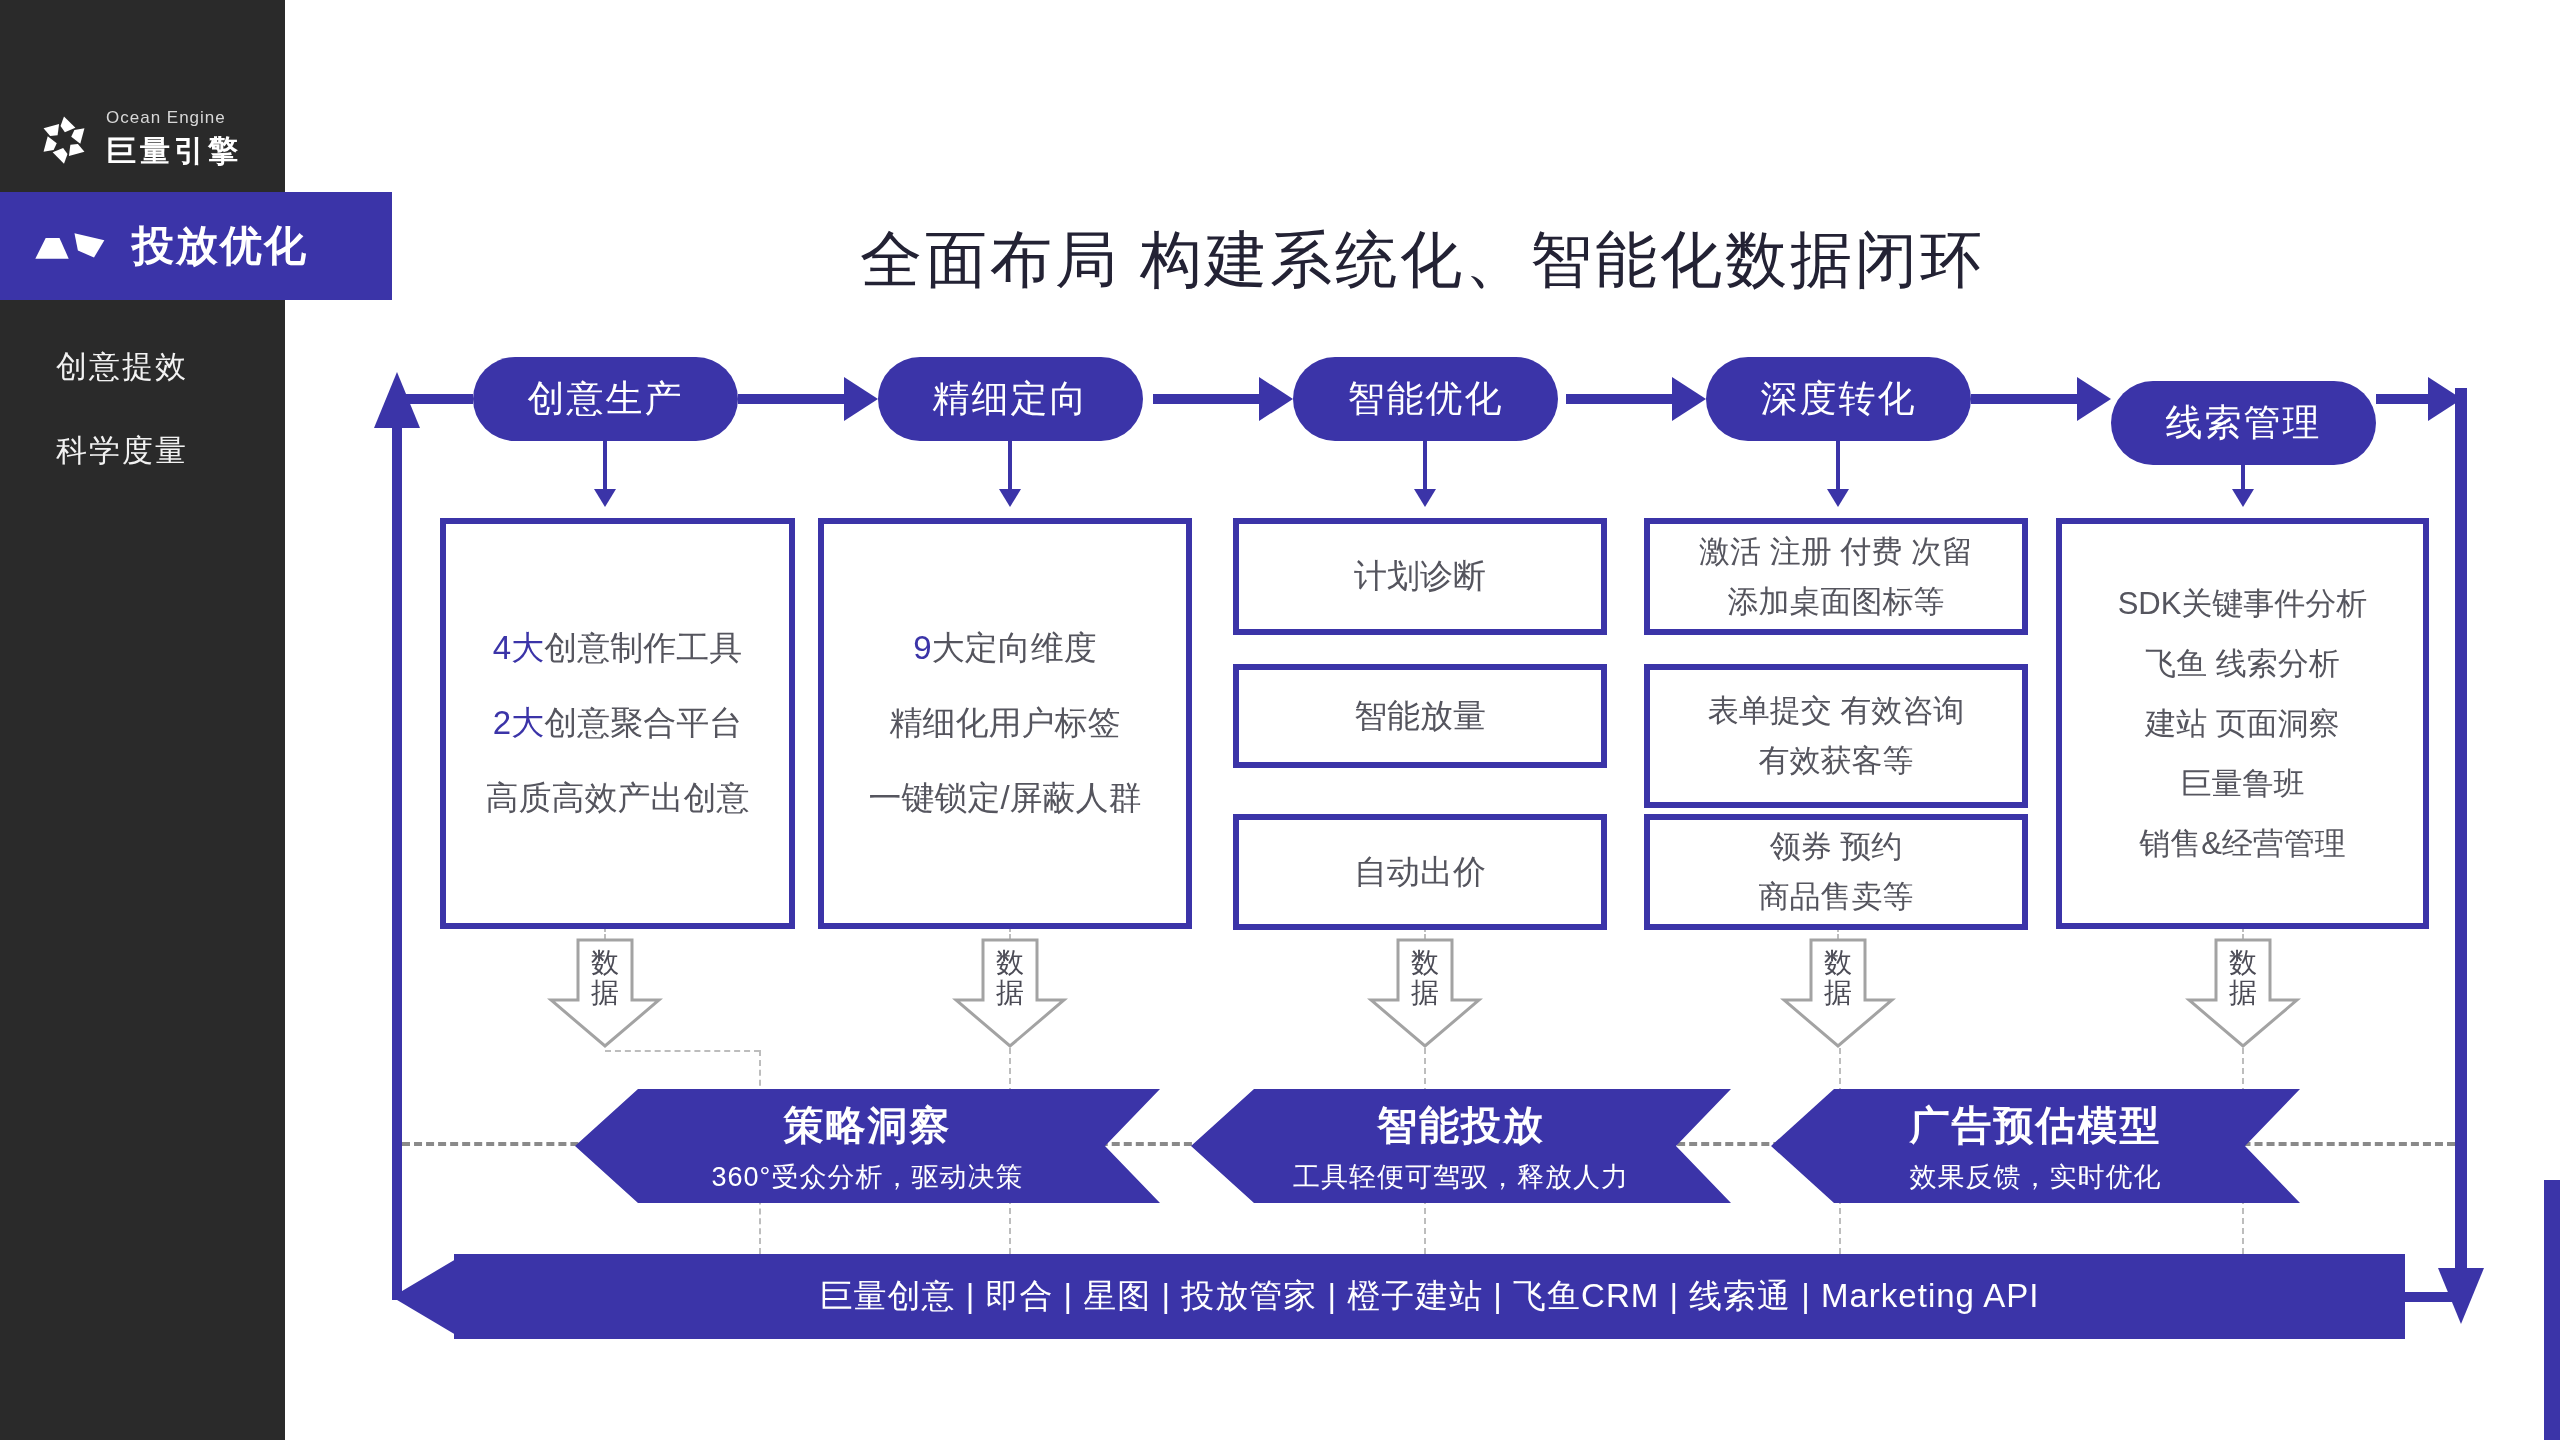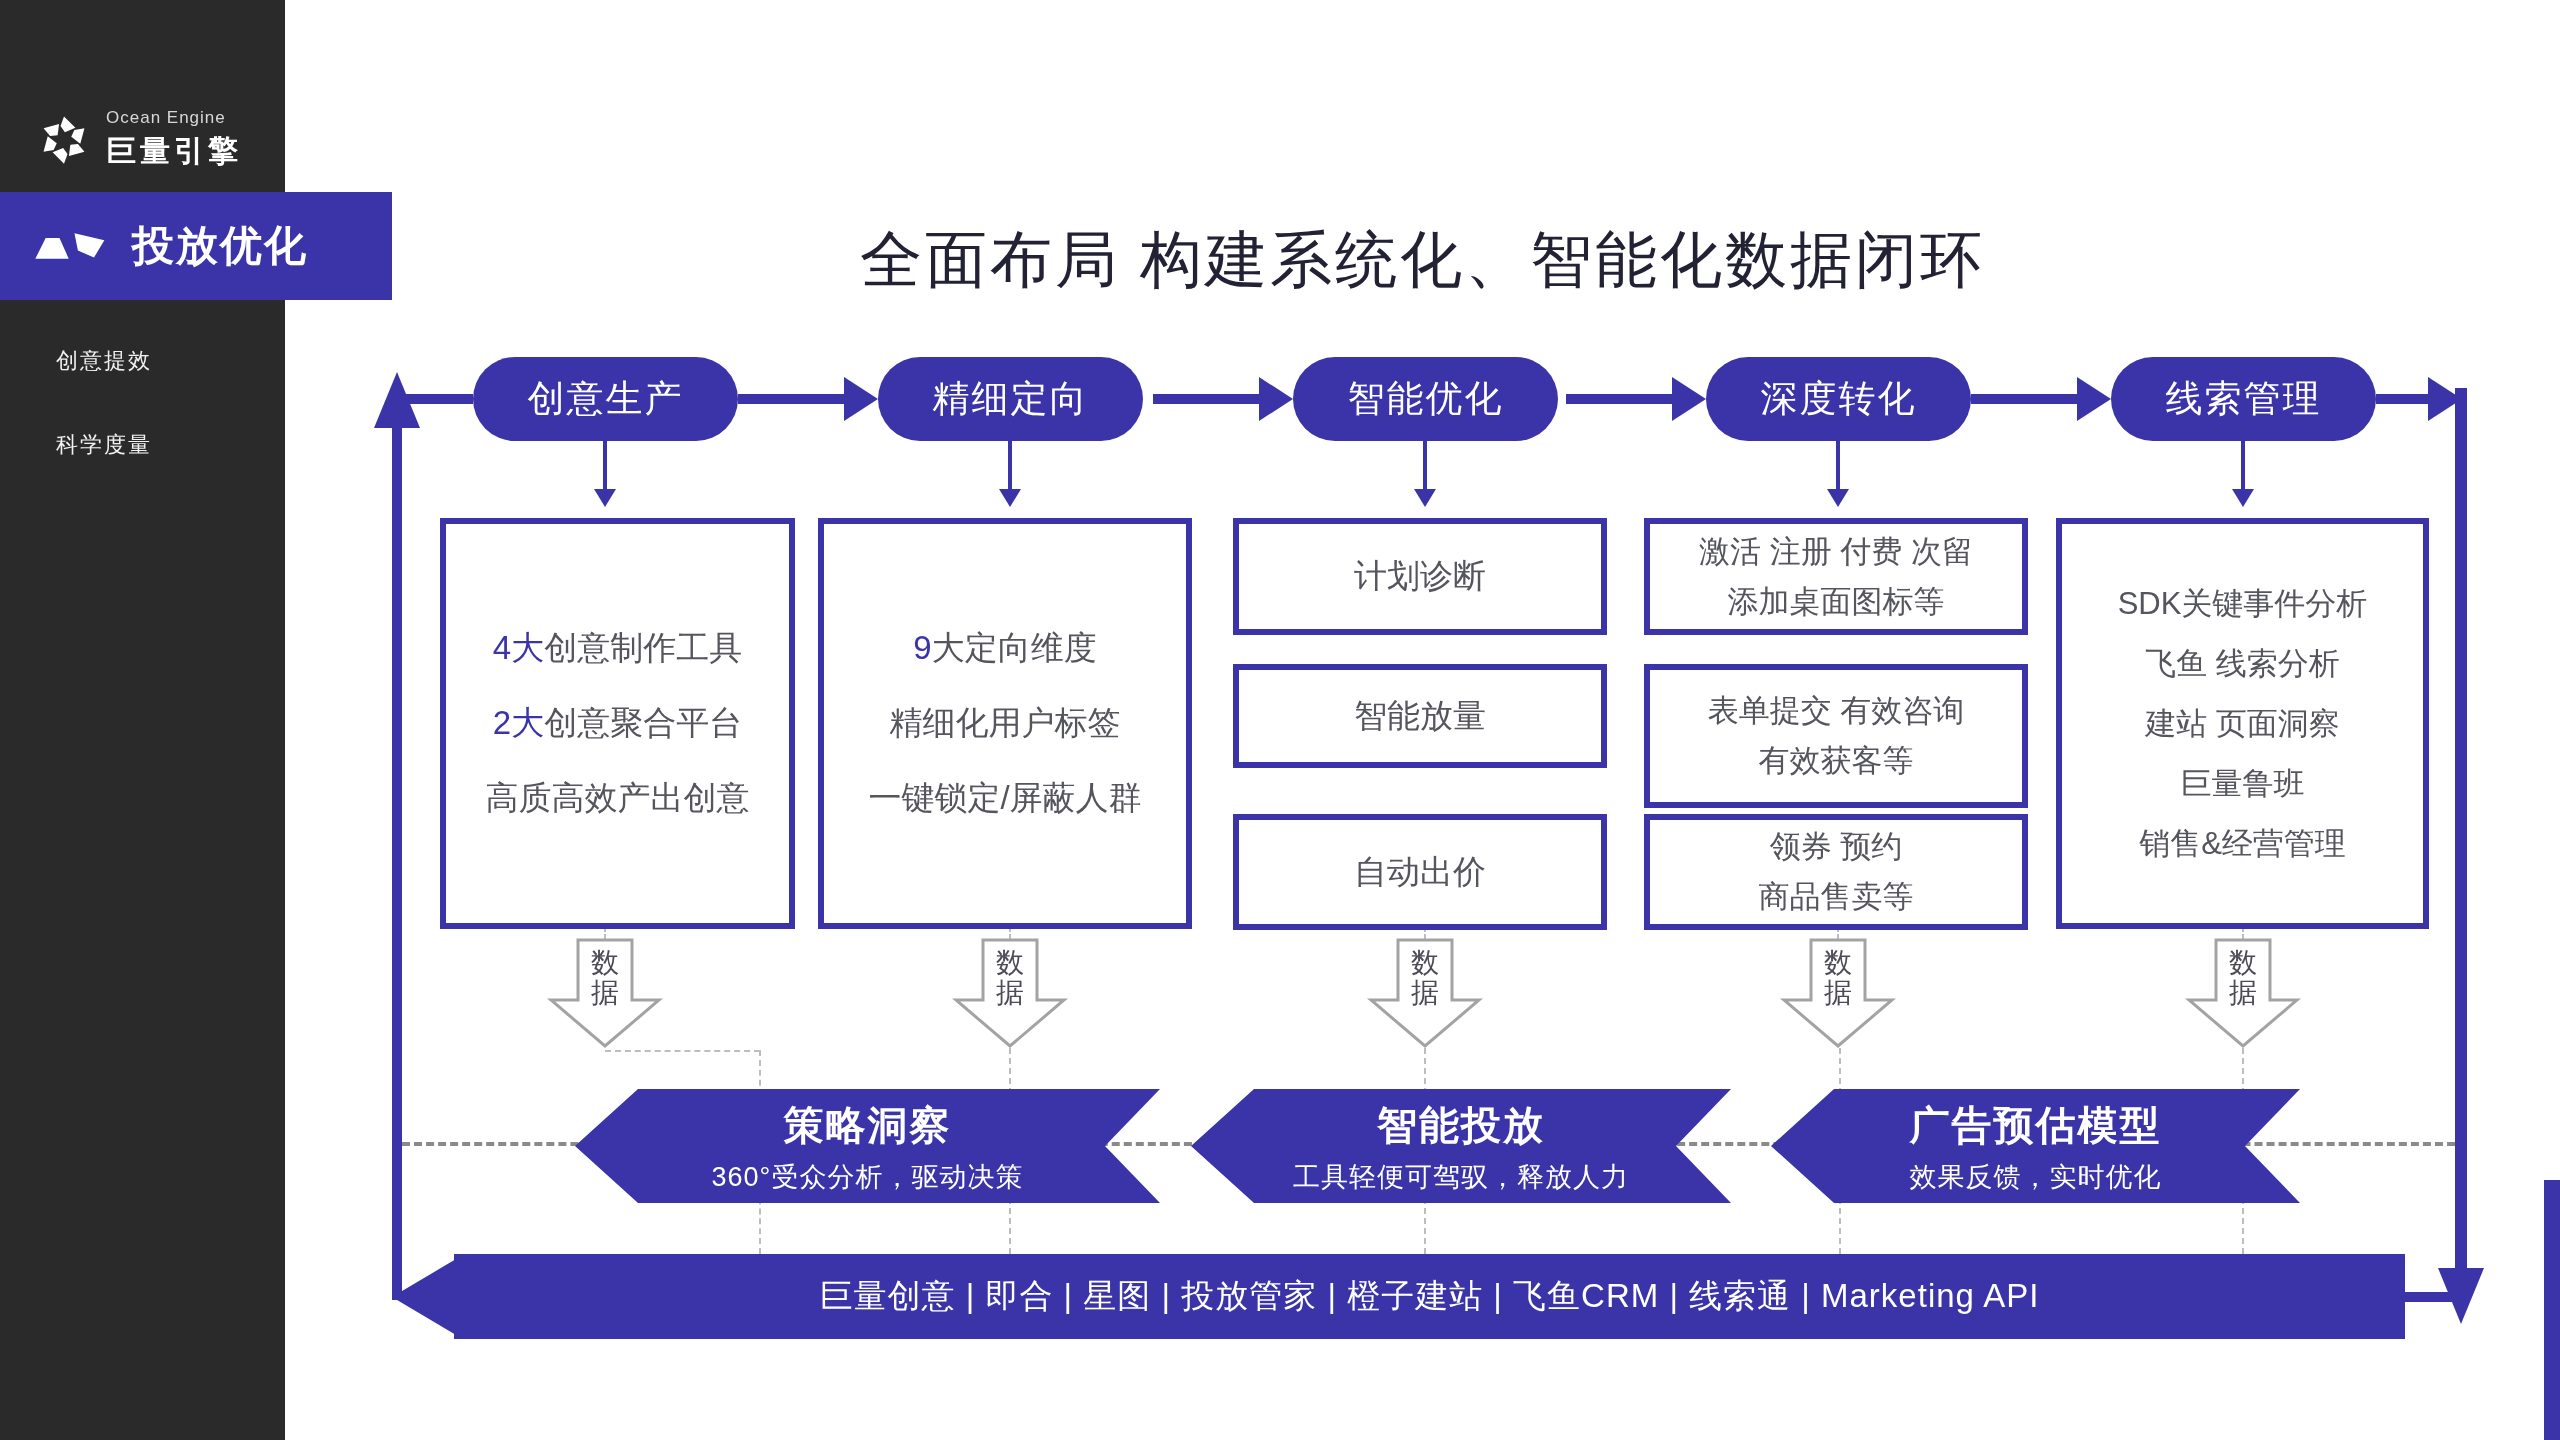--- a/index.html
+++ b/index.html
@@ -24,37 +24,37 @@
   .logo{left:36px;top:108px;display:flex;align-items:center;gap:14px;z-index:6;}
   .logo svg{width:56px;height:56px;}
   .logo-en{font-size:17px;color:#D8D8D8;letter-spacing:1px;margin-bottom:3px;}
   .logo-cn{font-size:30px;color:#FFF;font-weight:700;letter-spacing:4px;}
   .active-item{
     left:0;top:192px;width:392px;height:108px;background:var(--accent);z-index:6;
     display:flex;align-items:center;padding-left:34px;gap:24px;
     color:#fff;font-size:42px;font-weight:600;letter-spacing:2px;
   }
   .active-item svg{width:74px;height:46px;}
-  .nav-item{left:56px;color:#F2F2F2;font-size:22px;letter-spacing:2px;z-index:6;}
+  .nav-item{left:56px;color:#F2F2F2;font-size:31px;letter-spacing:2px;z-index:6;}
   .nav-1{top:346px;} .nav-2{top:430px;}
 
   
   .page-title{
     left:285px;width:2275px;top:218px;text-align:center;
     font-size:62px;font-weight:500;color:var(--title_text);letter-spacing:3px;
   }
 
   
   .pill{
     top:357px;width:265px;height:84px;border-radius:42px;background:var(--accent);
     color:#fff;font-size:37px;font-weight:500;letter-spacing:2px;
     display:flex;align-items:center;justify-content:center;z-index:3;
   }
   .pill-1{left:473px;} .pill-2{left:878px;} .pill-3{left:1293px;}
-  .pill-4{left:1706px;} .pill-5{left:2111px;}
+  .pill-4{left:1706px;} .pill-5{left:2111px;margin-top:24px;}
 
   .hseg{top:394px;height:10px;background:var(--accent);z-index:2;}
   .hs0{left:392px;width:81px;}
   .hs1{left:738px;width:108px;} .hs2{left:1153px;width:108px;}
   .hs3{left:1566px;width:108px;} .hs4{left:1971px;width:108px;}
   .hs5{left:2376px;width:54px;}
   .rhead{width:0;height:0;border-top:22px solid transparent;border-bottom:22px solid transparent;
     border-left:34px solid var(--accent);top:377px;z-index:2;}
   .rh1{left:844px;} .rh2{left:1259px;} .rh3{left:1672px;} .rh4{left:2077px;} .rh5{left:2428px;}
 

